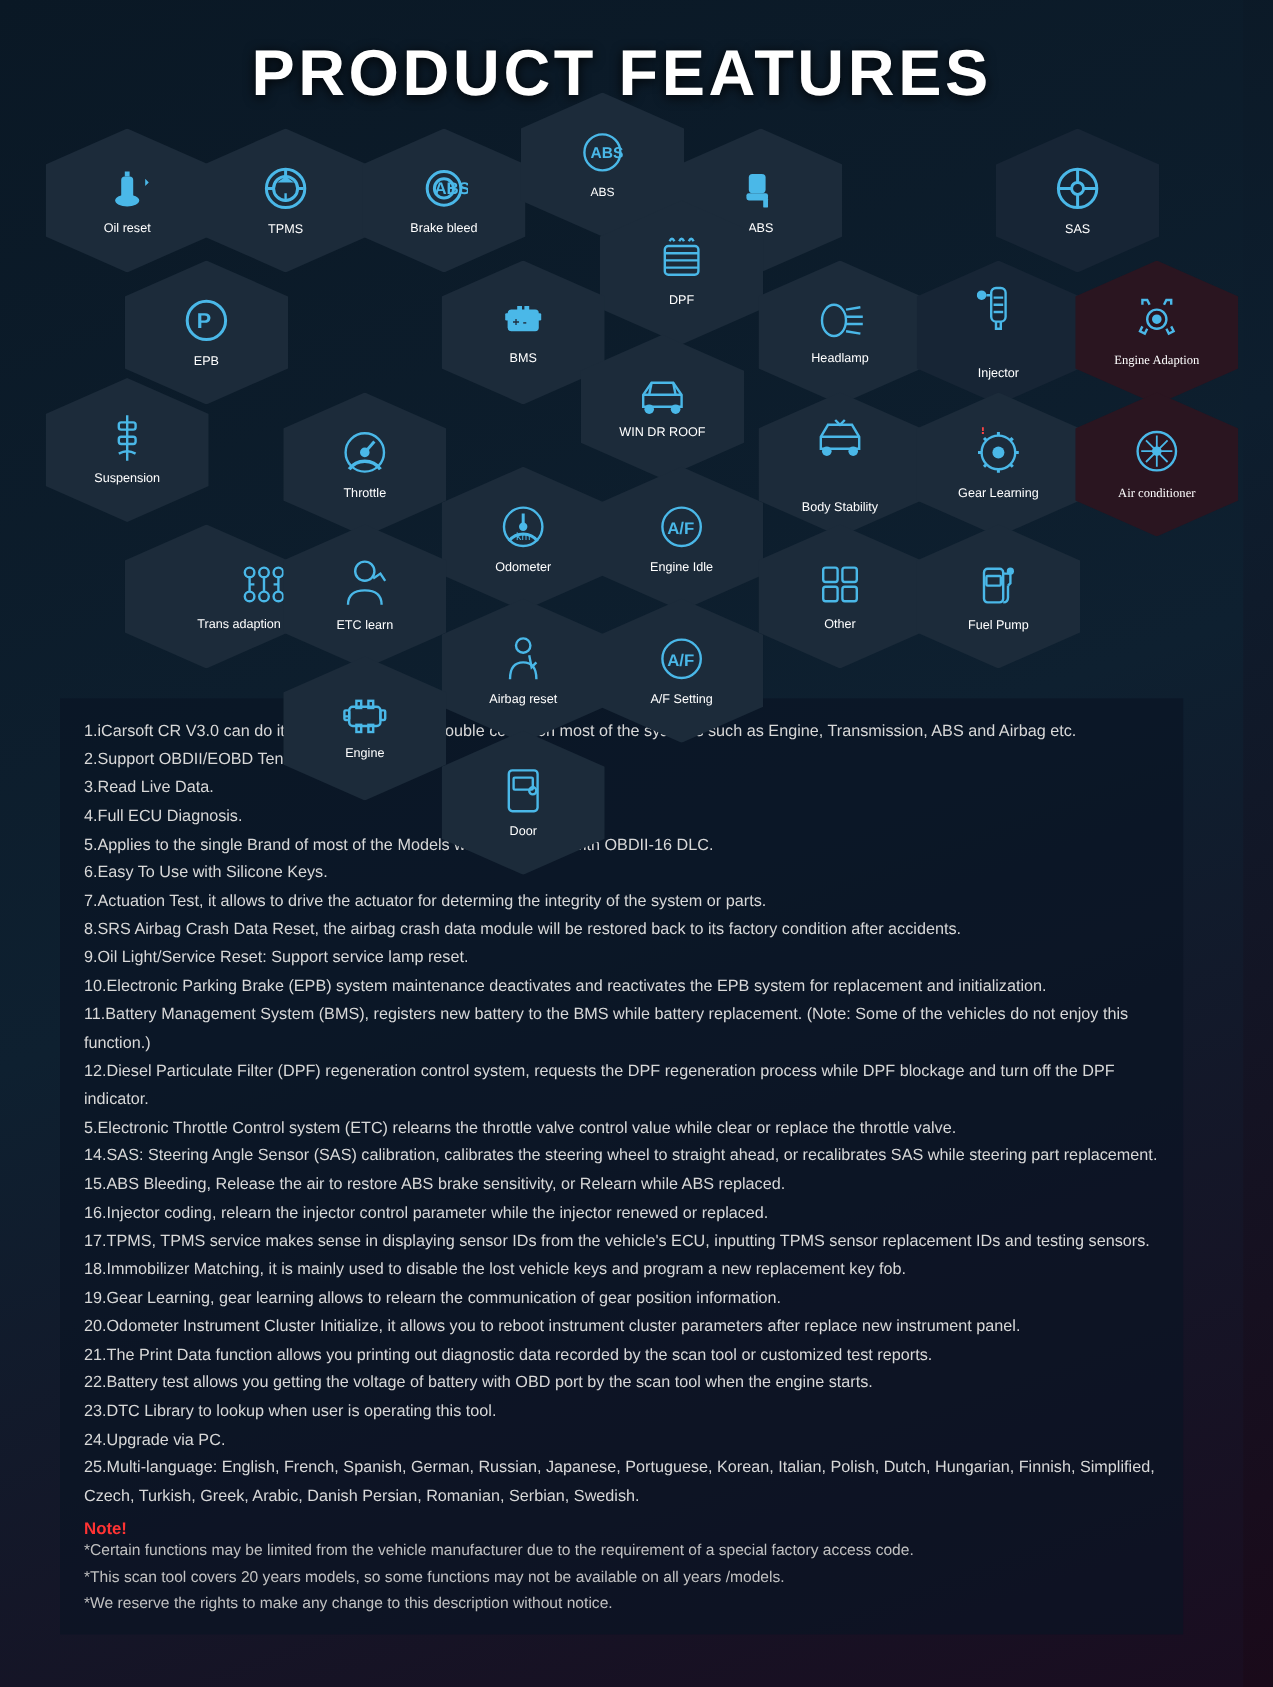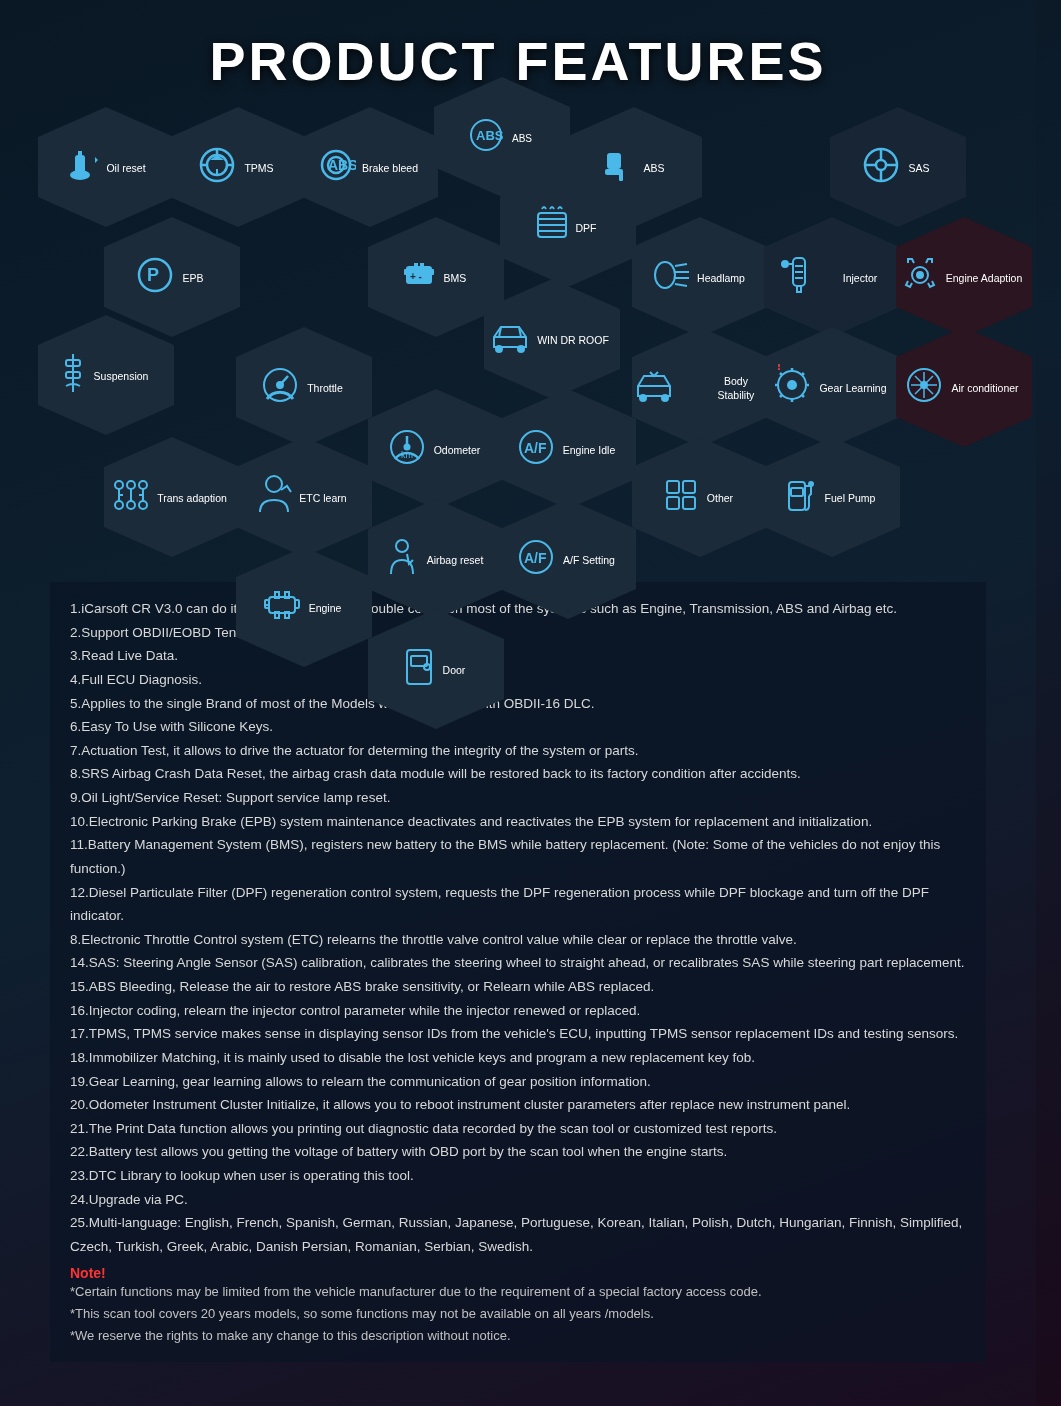--- a/index.html
+++ b/index.html
@@ -36,28 +36,28 @@
       height: 470px;
       margin: 0 auto;
     }
 
     .hbx {
       position: absolute;
       width: 136px;
       height: 120px;
       clip-path: polygon(50% 0%, 100% 25%, 100% 75%, 50% 100%, 0% 75%, 0% 25%);
       display: flex;
-      flex-direction: row;
+      flex-direction: column;
       align-items: center;
       justify-content: center;
       background: #1c2b3a;
     }
 
     .hbx.alt { background: #172535; }
-    .hbx.red-tint { background: #2a1520; }
+    .hbx.red-tint { background: #2a1520; font-family: Liberation Serif, serif; }
 
     .hbx .h-ico {
       font-size: 26px;
       color: #4ab8e8;
       line-height: 1;
     }
 
     .hbx .h-lbl {
       font-size: 10.5px;
       color: #ffffff;
@@ -349,21 +349,21 @@
       <span class="h-ico">
         <svg width="42" height="42" viewBox="0 0 42 42" fill="none" stroke="#4ab8e8" stroke-width="2">
           <circle cx="21" cy="21" r="16"></circle>
           <path d="M21 8 L21 34 M8 21 L34 21 M12 12 L30 30 M30 12 L12 30" stroke-width="1.5"></path>
           <circle cx="21" cy="21" r="4" fill="#4ab8e8" stroke="none"></circle>
         </svg>
       </span>
       <span class="h-lbl">Air conditioner</span>
     </div>
 
-    <div class="hbx" style="left:66px; top:330px;">
+    <div class="hbx" style="left:66px; top:330px;align-items:flex-end;">
       <span class="h-ico">
         <svg width="40" height="40" viewBox="0 0 40 40" fill="none" stroke="#4ab8e8" stroke-width="2">
           <circle cx="8" cy="10" r="4"></circle>
           <circle cx="20" cy="10" r="4"></circle>
           <circle cx="32" cy="10" r="4"></circle>
           <circle cx="8" cy="30" r="4"></circle>
           <circle cx="20" cy="30" r="4"></circle>
           <circle cx="32" cy="30" r="4"></circle>
           <line x1="8" y1="14" x2="8" y2="26"></line>
           <line x1="20" y1="14" x2="20" y2="26"></line>
@@ -466,21 +466,21 @@
     <span class="line">3.Read Live Data.</span>
     <span class="line">4.Full ECU Diagnosis.</span>
     <span class="line">5.Applies to the single Brand of most of the Models which equipped with OBDII-16 DLC.</span>
     <span class="line">6.Easy To Use with Silicone Keys.</span>
     <span class="line">7.Actuation Test, it allows to drive the actuator for determing the integrity of the system or parts.</span>
     <span class="line">8.SRS Airbag Crash Data Reset, the airbag crash data module will be restored back to its factory condition after accidents.</span>
     <span class="line">9.Oil Light/Service Reset: Support service lamp reset.</span>
     <span class="line">10.Electronic Parking Brake (EPB) system maintenance deactivates and reactivates the EPB system for replacement and initialization.</span>
     <span class="line">11.Battery Management System (BMS), registers new battery to the BMS while battery replacement. (Note: Some of the vehicles do not enjoy this function.)</span>
     <span class="line">12.Diesel Particulate Filter (DPF) regeneration control system, requests the DPF regeneration process while DPF blockage and turn off the DPF indicator.</span>
-    <span class="line">8.Electronic Throttle Control system (ETC) relearns the throttle valve control value while clear or replace the throttle valve.</span>
+    <span class="line">5.Electronic Throttle Control system (ETC) relearns the throttle valve control value while clear or replace the throttle valve.</span>
     <span class="line">14.SAS: Steering Angle Sensor (SAS) calibration, calibrates the steering wheel to straight ahead, or recalibrates SAS while steering part replacement.</span>
     <span class="line">15.ABS Bleeding, Release the air to restore ABS brake sensitivity, or Relearn while ABS replaced.</span>
     <span class="line">16.Injector coding, relearn the injector control parameter while the injector renewed or replaced.</span>
     <span class="line">17.TPMS, TPMS service makes sense in displaying sensor IDs from the vehicle's ECU, inputting TPMS sensor replacement IDs and testing sensors.</span>
     <span class="line">18.Immobilizer Matching, it is mainly used to disable the lost vehicle keys and program a new replacement key fob.</span>
     <span class="line">19.Gear Learning, gear learning allows to relearn the communication of gear position information.</span>
     <span class="line">20.Odometer Instrument Cluster Initialize, it allows you to reboot instrument cluster parameters after replace new instrument panel.</span>
     <span class="line">21.The Print Data function allows you printing out diagnostic data recorded by the scan tool or customized test reports.</span>
     <span class="line">22.Battery test allows you getting the voltage of battery with OBD port by the scan tool when the engine starts.</span>
     <span class="line">23.DTC Library to lookup when user is operating this tool.</span>

